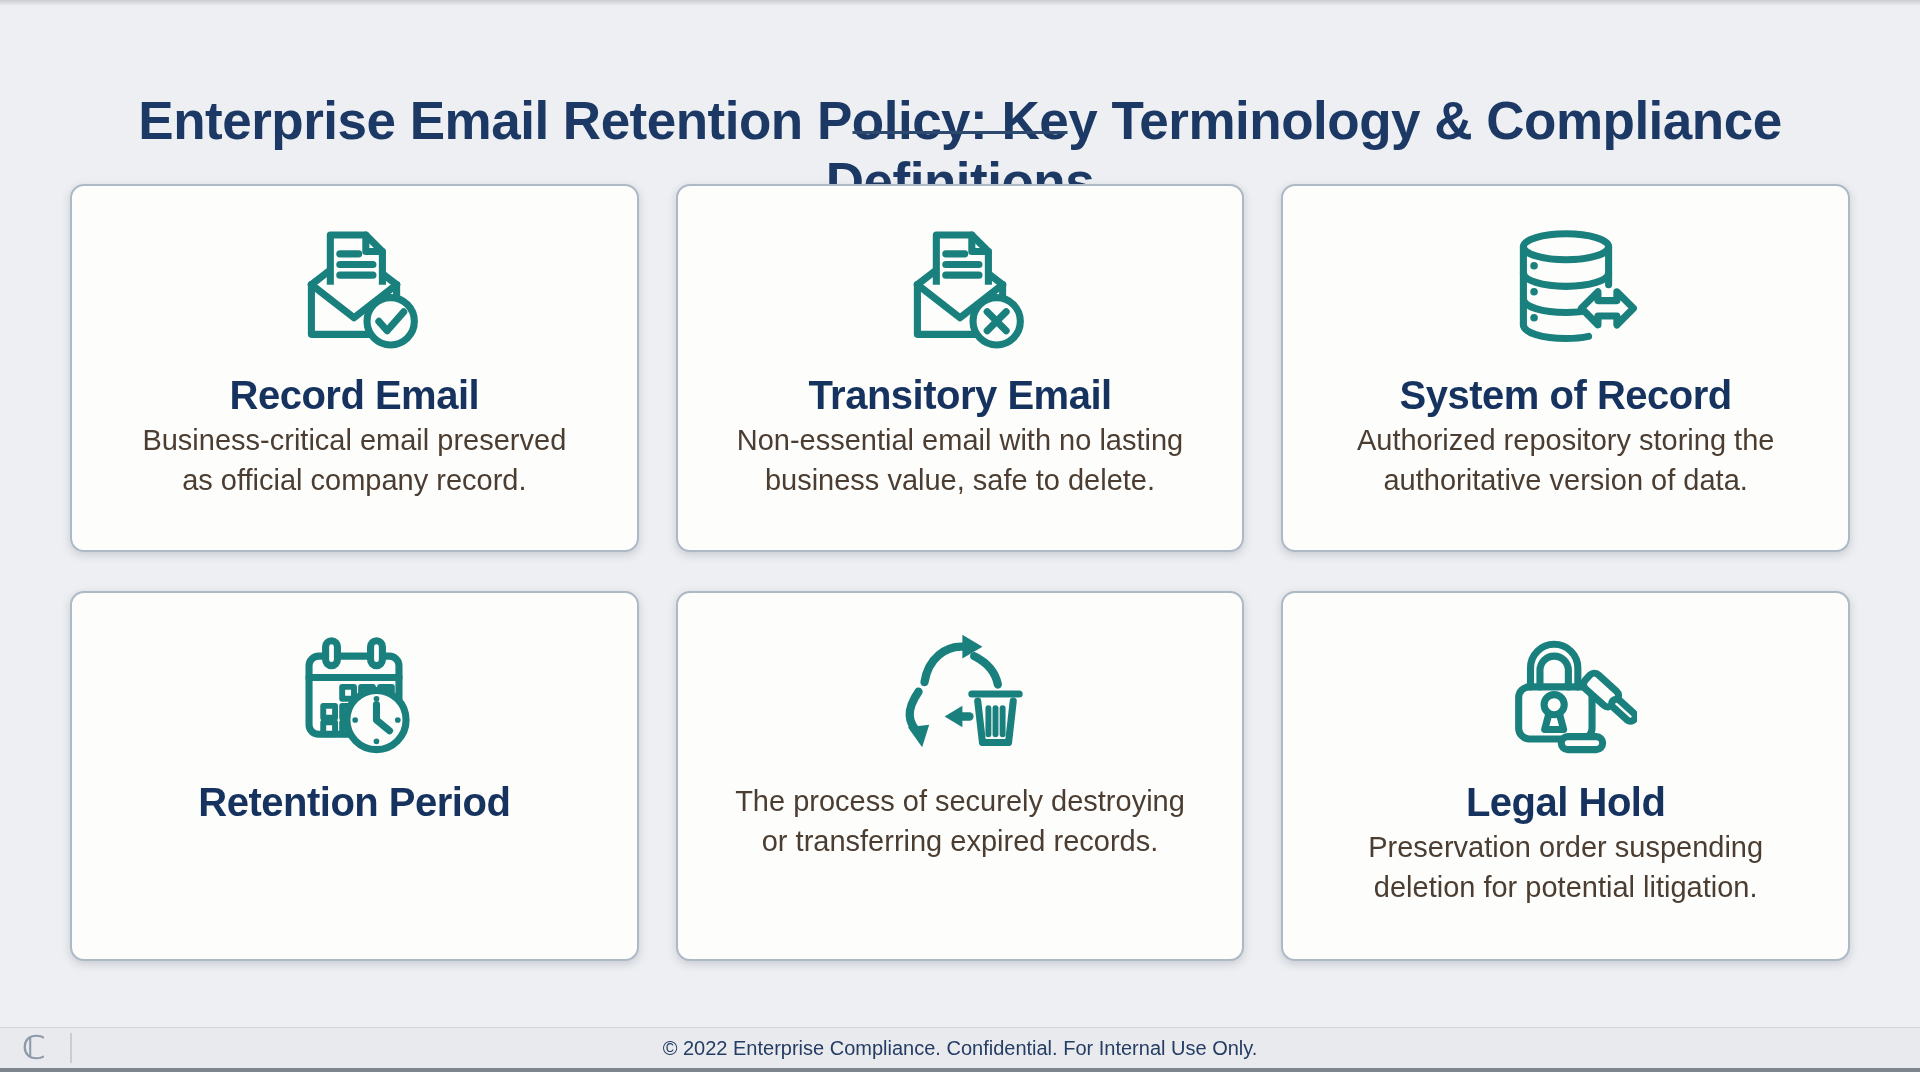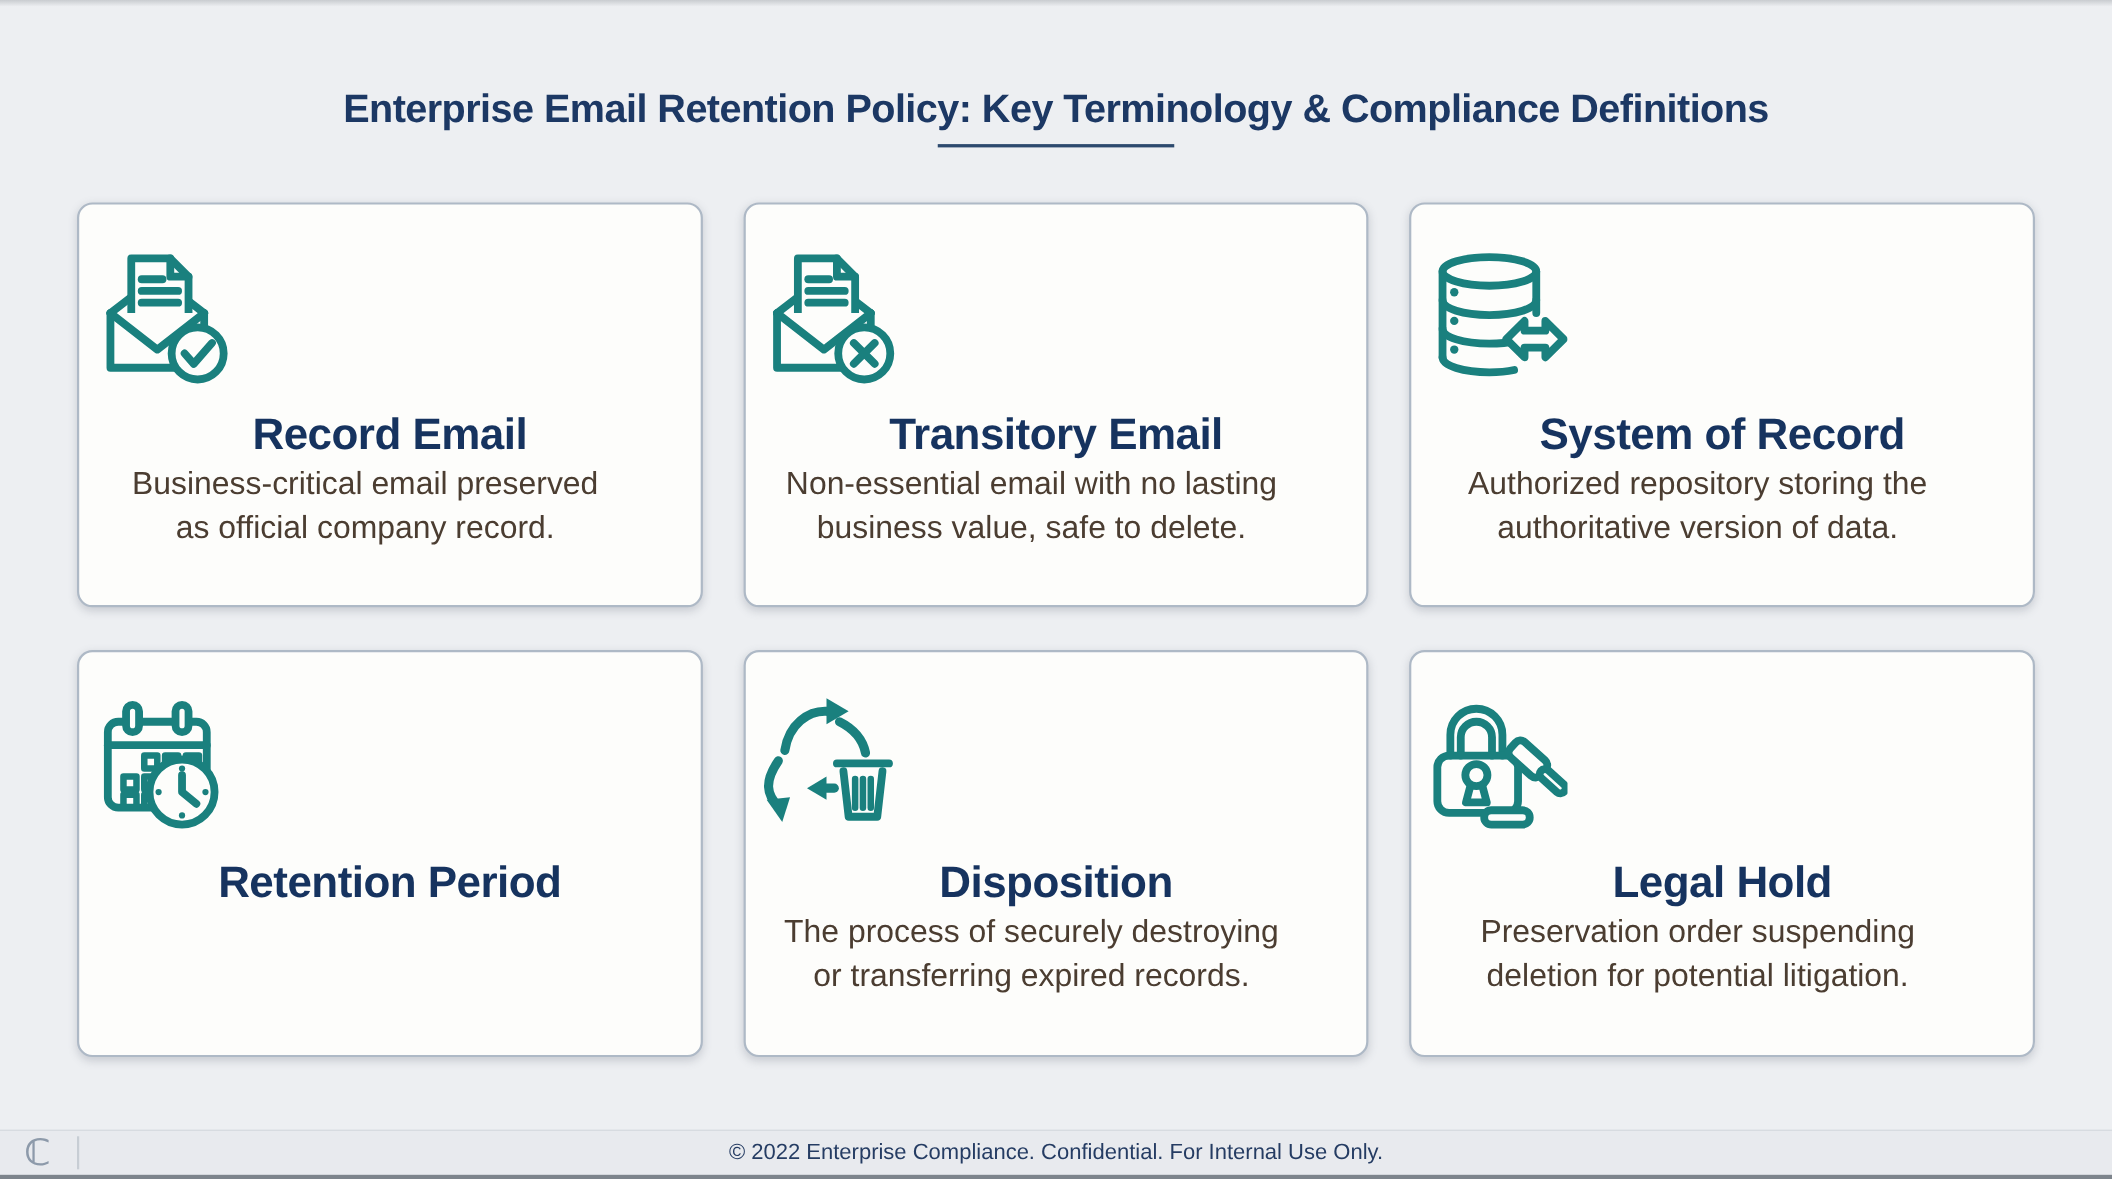--- a/index.html
+++ b/index.html
@@ -7,39 +7,39 @@
     position:relative;width:1920px;height:1072px;overflow:hidden;
     background:var(--page-bg,#EDEFF2);
     font-family:"Liberation Sans",sans-serif;
   }
   .top-edge{position:absolute;top:0;left:0;width:100%;height:6px;
     background:linear-gradient(#c9ccd0,#edeff2);}
   .bottom-edge{position:absolute;bottom:0;left:0;width:100%;height:4px;background:#7d848c;}
 
   .page-title{
     position:absolute;top:54px;left:0;width:100%;
-    text-align:center;font-size:36px;font-weight:bold;letter-spacing:-0.5px;
+    text-align:center;font-size:53px;font-weight:bold;letter-spacing:-0.5px;
     color:var(--title-navy,#1C3864);
   }
   .title-underline{
     position:absolute;top:131px;left:50%;transform:translateX(-50%);
     width:215px;height:3px;background:var(--underline-navy,#2D4A6E);
   }
 
   .cards-grid{
     position:absolute;left:70px;top:184px;width:1780px;
     display:grid;grid-template-columns:repeat(3,1fr);
     grid-template-rows:368px 370px;column-gap:37px;row-gap:39px;
   }
   .card{
     background:var(--card-bg,#FDFDFB);
     border:2px solid var(--card-border,#AEB9C6);
     border-radius:14px;
     box-shadow:0 3px 8px rgba(90,100,115,0.25);
-    display:flex;flex-direction:column;
+    display:flex;flex-direction:column;align-items:center;
     padding-top:30px;box-sizing:border-box;
   }
   .card-icon{height:142px;margin-bottom:14px;color:var(--accent-teal,#1A807E);}
   .card-icon svg{width:142px;height:142px;display:block;}
   .card-icon svg *{stroke:currentColor;stroke-width:6;fill:none;
     stroke-linecap:round;stroke-linejoin:round;}
   .card-icon svg .mask{fill:var(--card-bg,#FDFDFB);}
   .card-icon svg .solid{fill:currentColor;stroke:none;}
   .card-icon svg .thin{stroke-width:5;}
   .card-icon svg .thick{stroke-width:7;}
@@ -178,21 +178,20 @@
           <path class="thick" d="M72 28 C84 34 90 42 92 52"></path>
           <path class="thick" d="M68 79 H62"></path>
           <polygon class="solid" points="62,70 62,88 47,79"></polygon>
           <path d="M70 60 H110"></path>
           <path d="M75 66 L79 101 H101 L105 66"></path>
           <path class="thin" d="M84 72 V94"></path>
           <path class="thin" d="M90 72 V94"></path>
           <path class="thin" d="M96 72 V94"></path>
         </svg>
       </div>
-      <div class="card-title">Disposition</div>
       <div class="card-desc">The process of securely destroying
 or transferring expired records.</div>
     </div>
 
     <div class="card">
       <div class="card-icon">
         <svg viewBox="0 0 120 120">
           <path d="M30 54 V38 a20 20 0 0 1 40 0 V54"></path>
           <path d="M38 54 V40 a12 12 0 0 1 24 0 V54"></path>
           <rect x="20" y="54" width="62" height="44" rx="9"></rect>

